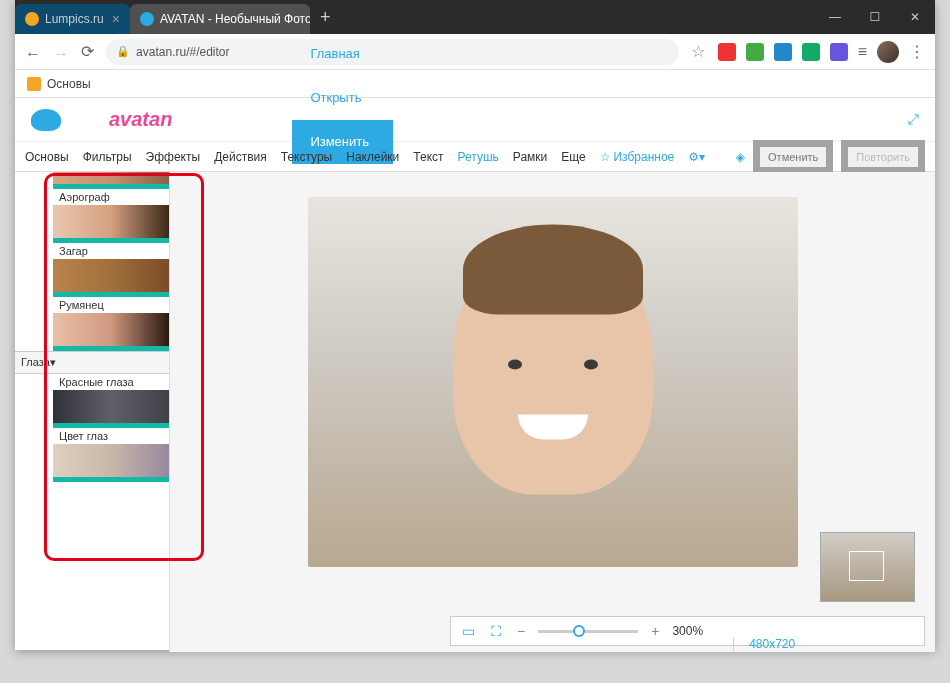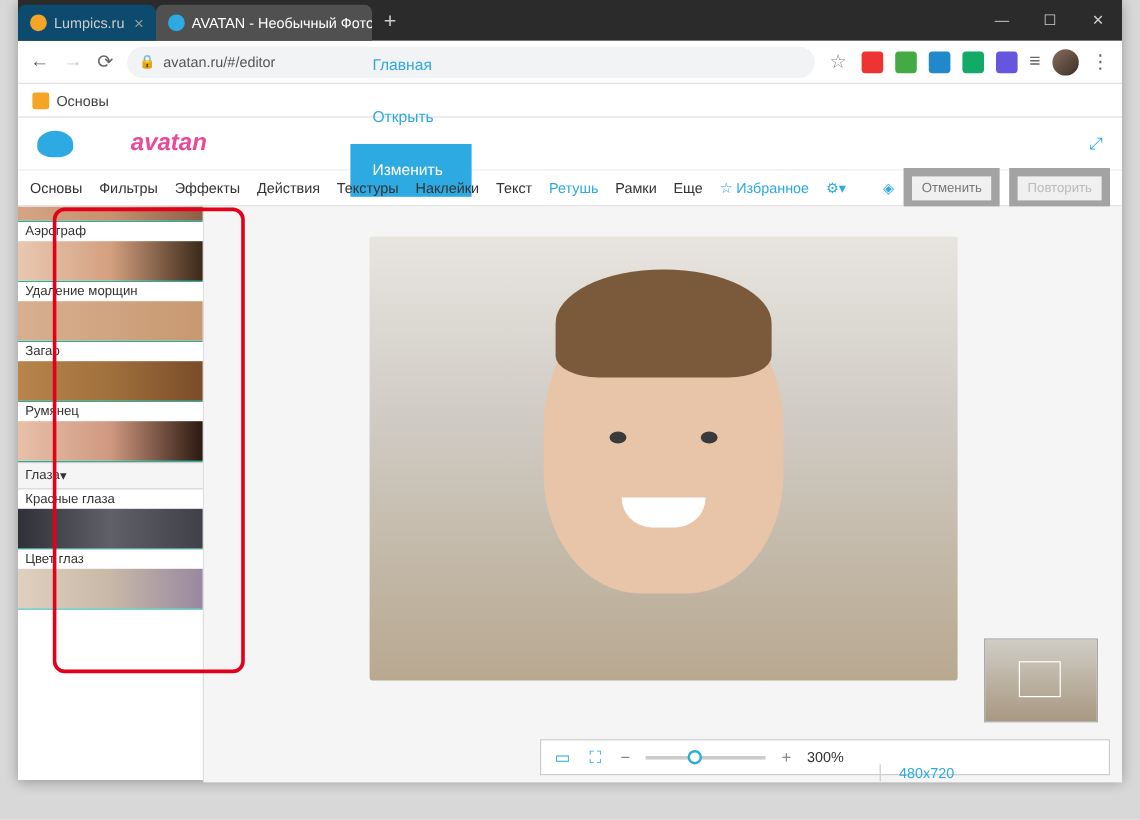--- a/index.html
+++ b/index.html
@@ -44,21 +44,21 @@
 .tool.active { color: #2eaae2; }
 .tool-fav { color: #2eaae2; display: flex; align-items: center; gap: 3px; }
 .tool-gear { color: #2eaae2; }
 .tool-right { margin-left: auto; display: flex; align-items: center; gap: 8px; }
 .histbtn { font-size: 11px; padding: 4px 8px; background: #f0f0f0; color: #777; border: 7px solid #a3a3a3; cursor: pointer; }
 .histbtn.disabled { color: #bbb; }
 
 
 .main { display: flex; height: 480px; }
 .sidebar { width: 155px; overflow-y: auto; border-right: 1px solid #ddd; }
-.sb-item { border-bottom: 1px solid #14b8a6; }
+.sb-item { border-bottom: 5px solid #14b8a6; margin-left: 38px; }
 .sb-label { font-size: 11px; padding: 2px 6px; background: #fff; color: #333; }
 .sb-thumb { height: 33px; background: linear-gradient(90deg, #d4a584, #c89070, #8b6048); }
 .sb-section { font-size: 11px; padding: 4px 6px; background: #f5f5f5; color: #333; display: flex; border-bottom: 1px solid #ccc; border-top: 1px solid #ccc; }
 
 .canvas-area { flex: 1; background: #f5f5f5; position: relative; display: flex; align-items: center; justify-content: center; }
 .canvas-img { width: 490px; height: 370px; background: linear-gradient(180deg, #e8e4df 0%, #d0ccc5 40%, #b8a890 100%); border-radius: 2px; position: relative; overflow: hidden; margin-top: -60px; }
 .face { position: absolute; left: 50%; top: 50%; transform: translate(-50%,-55%); width: 200px; height: 250px; background: #e8c4a8; border-radius: 45% 45% 40% 40%; }
 .hair { position: absolute; top: -20px; left: 10px; right: 10px; height: 90px; background: #7a5a3a; border-radius: 50% 50% 20% 20%; }
 .eye { position: absolute; width: 14px; height: 10px; background: #3a3a3a; border-radius: 50%; top: 115px; }
 .eye.l { left: 55px; } .eye.r { right: 55px; }
@@ -168,24 +168,20 @@
   <div class="main">
     <div class="sidebar">
       <div class="sb-item">
           <div class="sb-thumb" style="height:12px"></div>
         </div>
       <div class="sb-item">
         <div class="sb-label">Аэрограф</div>
         <div class="sb-thumb" style="background:linear-gradient(90deg,#e8c8b0,#d4a080,#3a2818)"></div>
       </div>
       <div class="sb-item">
-        <div class="sb-label">Удаление морщин</div>
-        <div class="sb-thumb" style="background:linear-gradient(90deg,#d8b090,#c89870)"></div>
-      </div>
-      <div class="sb-item">
         <div class="sb-label">Загар</div>
         <div class="sb-thumb" style="background:linear-gradient(90deg,#b8844c,#a0703c,#7a4c28)"></div>
       </div>
       <div class="sb-item">
         <div class="sb-label">Румянец</div>
         <div class="sb-thumb" style="background:linear-gradient(90deg,#e8c0a8,#d09880,#2a1810)"></div>
       </div>
       <div class="sb-section">
         <span>Глаза</span>
         <span>▾</span>

